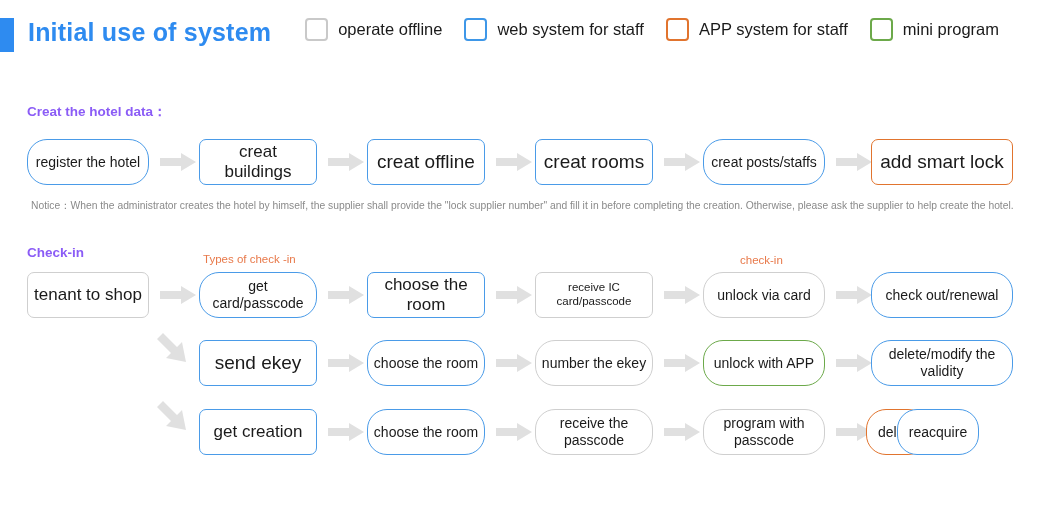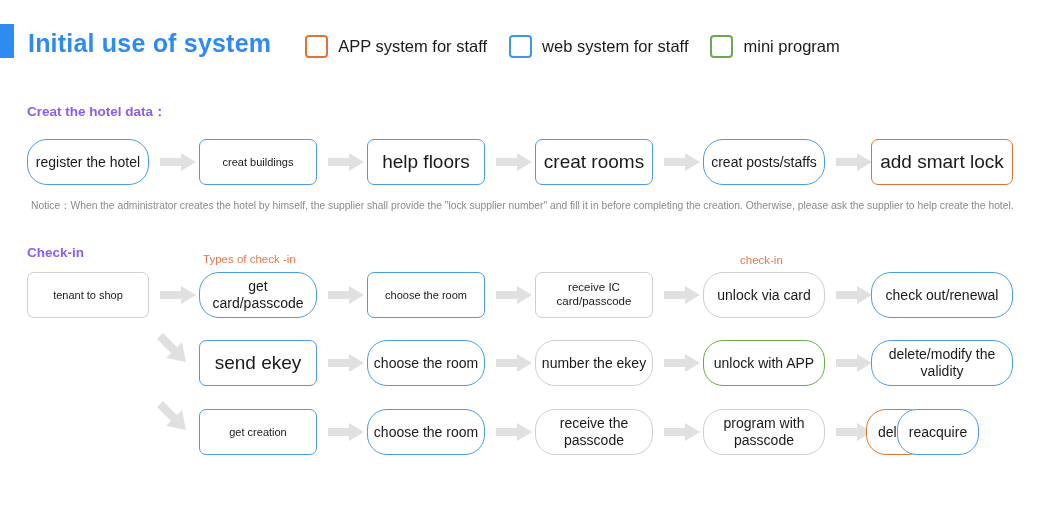--- a/index.html
+++ b/index.html
@@ -15,21 +15,21 @@
     color: #1a1a1a;
     overflow: hidden;
   }
 
   
   .header {
     position: absolute;
     left: 0; top: 18px;
     width: 1060px; height: 40px;
     display: flex;
-    align-items: flex-end;
+    align-items: flex-start;
   }
   .title-bar {
     width: 14px;
     height: 34px;
     background: #2E8BF0;
     margin-right: 14px;
     flex: none;
   }
   .page-title {
     font-size: 25px;
@@ -106,21 +106,21 @@
     line-height: 1.18;
     padding: 2px 4px;
   }
   .box.blue   { border-color: #4A9BE8; }
   .box.orange { border-color: #E1742E; }
   .box.green  { border-color: #6CA94A; }
   .box.grey   { border-color: #cfcfcf; }
 
   .fs-sm  { font-size: 11.5px; }
   .fs-md  { font-size: 14px; border-radius: 20px; }
-  .fs-lg  { font-size: 11px; }
+  .fs-lg  { font-size: 17px; }
   .fs-xl  { font-size: 19px; }
 
   
   .arrow {
     position: absolute;
     width: 36px;
     height: 18px;
   }
   .arrow svg { display: block; }
   .arrow-diag {
@@ -139,49 +139,53 @@
 </style>
 </head>
 <body>
 
 <div class="header">
   <div class="title-bar"></div>
   <div class="page-title">Initial use of system</div>
 
   <div class="legend">
     <div class="legend-item">
-      <span class="swatch orange"></span>
-      <span class="legend-label">APP system for staff</span>
+      <span class="swatch"></span>
+      <span class="legend-label">operate offline</span>
     </div>
     <div class="legend-item">
       <span class="swatch blue"></span>
       <span class="legend-label">web system for staff</span>
     </div>
     <div class="legend-item">
+      <span class="swatch orange"></span>
+      <span class="legend-label">APP system for staff</span>
+    </div>
+    <div class="legend-item">
       <span class="swatch green"></span>
       <span class="legend-label">mini program</span>
     </div>
   </div>
 </div>
 
 <div class="section-heading" id="heading-hotel">Creat the hotel data：</div>
 
 <div class="box blue fs-md" style="left:27px;  top:139px; width:122px; height:46px;">register the hotel</div>
 <div class="arrow" style="left:160px; top:153px;">
   <svg width="36" height="18" viewBox="0 0 36 18">
       <path d="M0 5 H21 V0 L36 9 L21 18 V13 H0 Z" fill="#e0e0e0"></path>
     </svg>
 </div>
 <div class="box blue fs-lg" style="left:199px; top:139px; width:118px; height:46px;">creat buildings</div>
 <div class="arrow" style="left:328px; top:153px;">
   <svg width="36" height="18" viewBox="0 0 36 18">
       <path d="M0 5 H21 V0 L36 9 L21 18 V13 H0 Z" fill="#e0e0e0"></path>
     </svg>
 </div>
-<div class="box blue fs-xl" style="left:367px; top:139px; width:118px; height:46px;">help floors</div>
+<div class="box blue fs-xl" style="left:367px; top:139px; width:118px; height:46px;">creat offline</div>
 <div class="arrow" style="left:496px; top:153px;">
   <svg width="36" height="18" viewBox="0 0 36 18">
       <path d="M0 5 H21 V0 L36 9 L21 18 V13 H0 Z" fill="#e0e0e0"></path>
     </svg>
 </div>
 <div class="box blue fs-xl" style="left:535px; top:139px; width:118px; height:46px;">creat rooms</div>
 <div class="arrow" style="left:664px; top:153px;">
   <svg width="36" height="18" viewBox="0 0 36 18">
       <path d="M0 5 H21 V0 L36 9 L21 18 V13 H0 Z" fill="#e0e0e0"></path>
     </svg>

